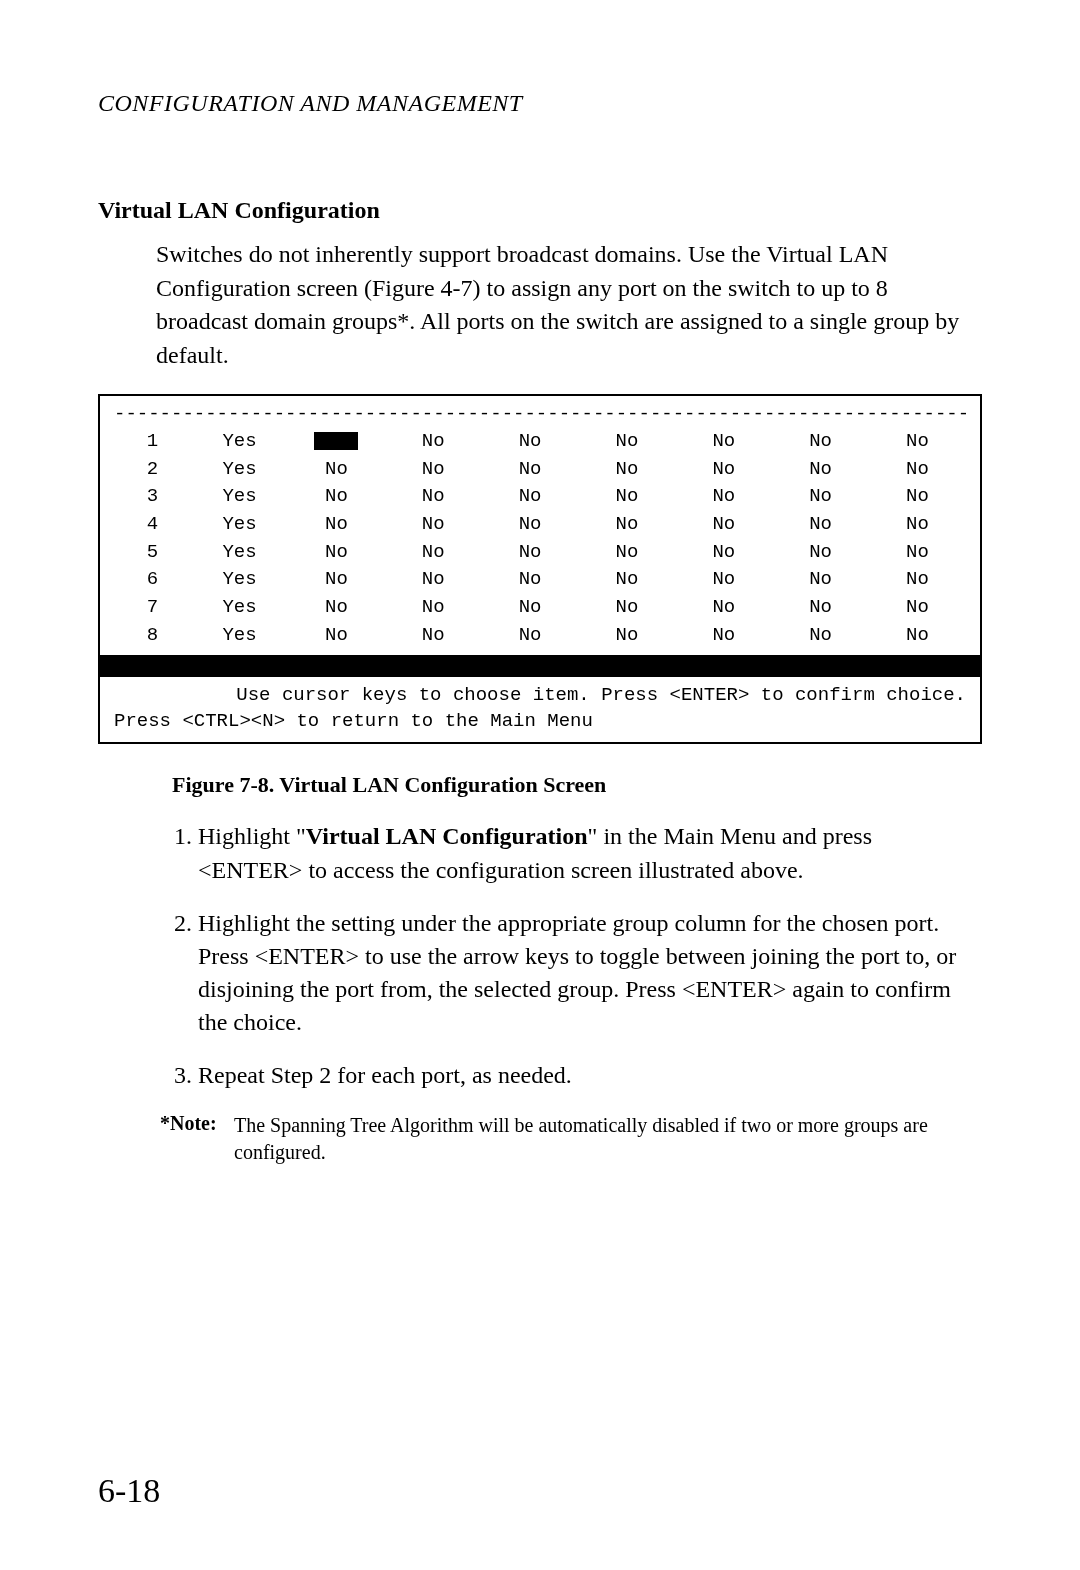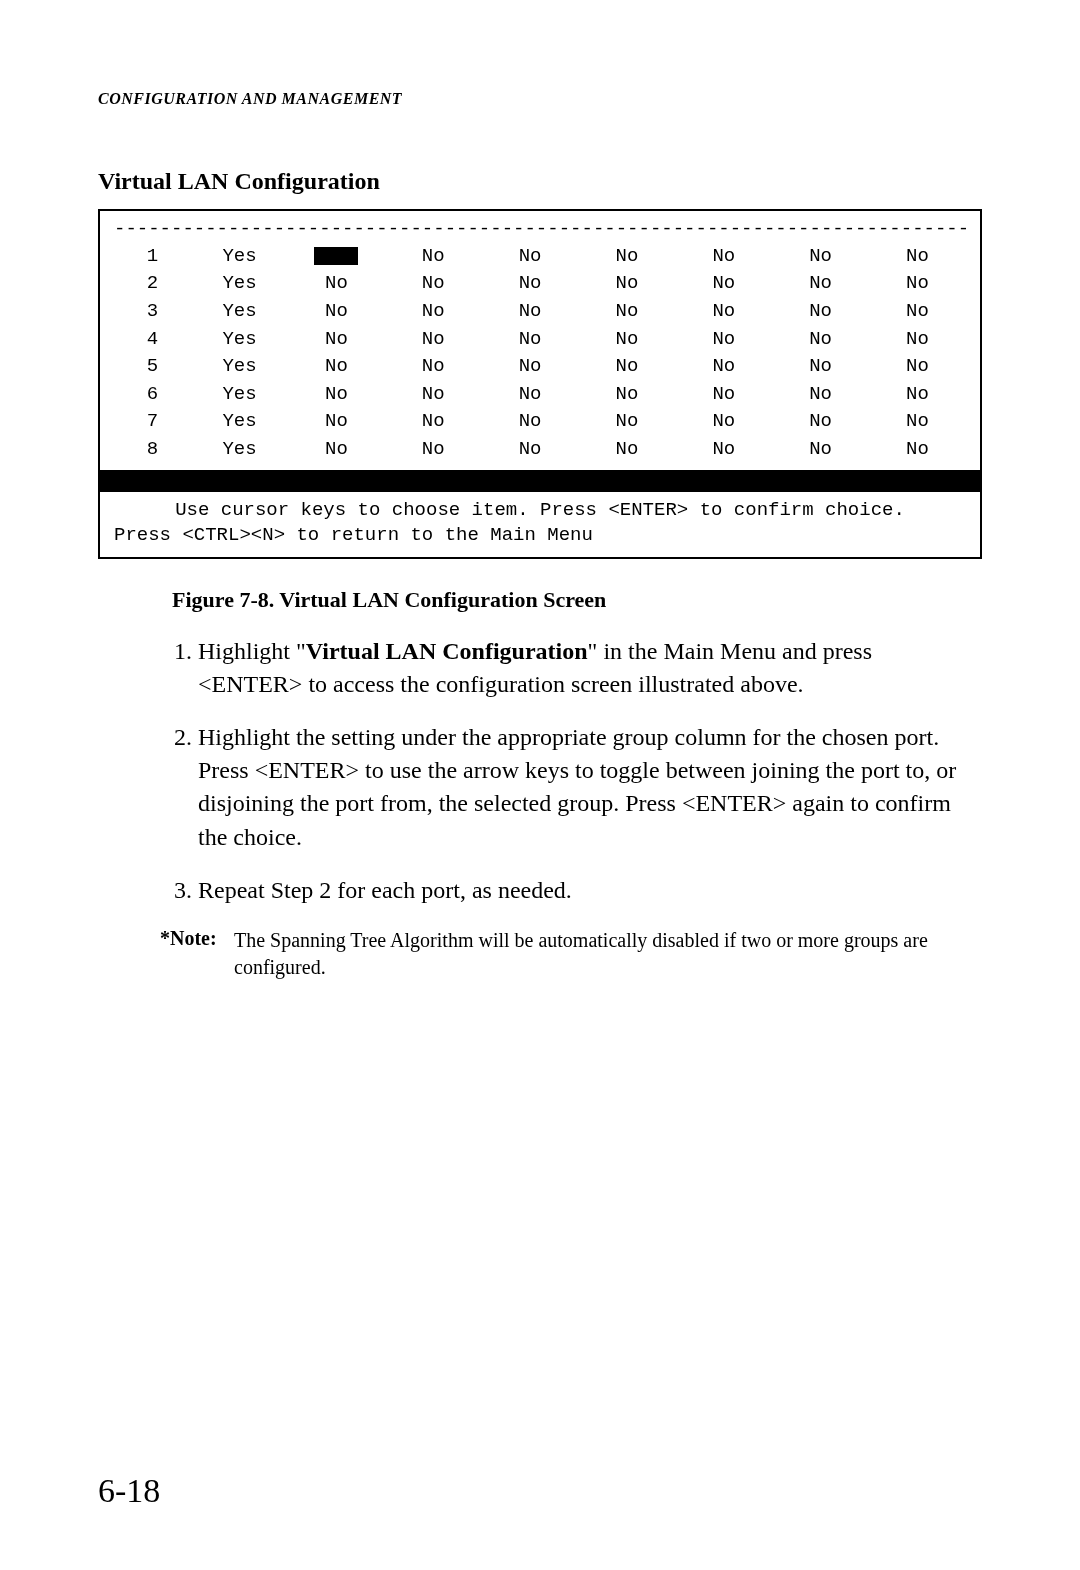--- a/index.html
+++ b/index.html
@@ -11,24 +11,24 @@
       color: #000;
     }
     .page {
       width: 1080px;
       height: 1570px;
       padding: 90px 98px 70px 98px;
       position: relative;
     }
     .running-head {
       font-style: italic;
-      font-weight: bold;
-      font-size: 16px;
+      font-weight: normal;
+      font-size: 24px;
       letter-spacing: 0.5px;
-      margin-bottom: 60px;
+      margin-bottom: 80px;
     }
     .section-title {
       font-weight: bold;
       font-size: 24px;
       margin-bottom: 14px;
     }
     .intro {
       font-size: 24px;
       line-height: 1.4;
       margin: 0 0 22px 58px;
@@ -71,21 +71,21 @@
       vertical-align: middle;
     }
     .return-line {
       margin: 14px 0 10px 10px;
     }
     .black-bar {
       background: #000;
       height: 22px;
       margin: 6px -14px;
     }
-    .help1 { text-align: center; margin-left: 0; }
+    .help1 { text-align: right; margin-left: 0; }
     .help2 { text-align: left; }
     .figure-caption {
       font-weight: bold;
       font-size: 22px;
       text-align: left;
       margin: 0 0 22px 74px;
     }
     ol.steps {
       font-size: 24px;
       line-height: 1.38;
@@ -114,20 +114,21 @@
   </style>
 </head>
 <body>
 
 <div class="page">
 
   <div class="running-head">CONFIGURATION AND MANAGEMENT</div>
 
   <div class="section-title">Virtual LAN Configuration</div>
 
+  <p class="intro">Switches do not inherently support broadcast domains.  Use the Virtual LAN Configuration screen (Figure 4-7) to assign any port on the switch to up to 8 broadcast domain groups*.  All ports on the switch are assigned to a single group by default.</p>
 
   <div class="terminal">
 
     <div class="hr-dashed" id="dashrow">----------------------------------------------------------------------------</div>
     <table class="grid-table">
       <tbody id="tbody2">
           <tr>
             <td style="width: 9%;">1</td>
             <td style="width: 11.3%;">Yes</td>
             <td style="width: 11.3%;"><span class="cursor-cell"></span></td>

